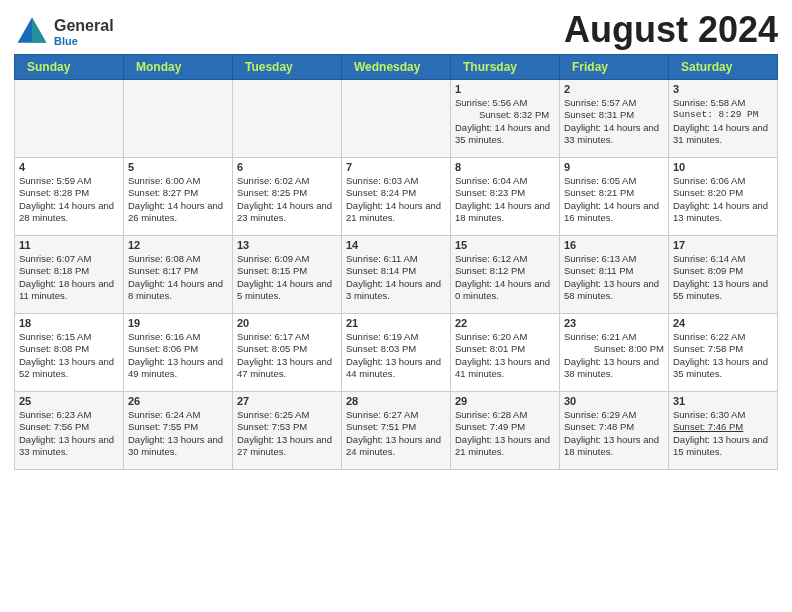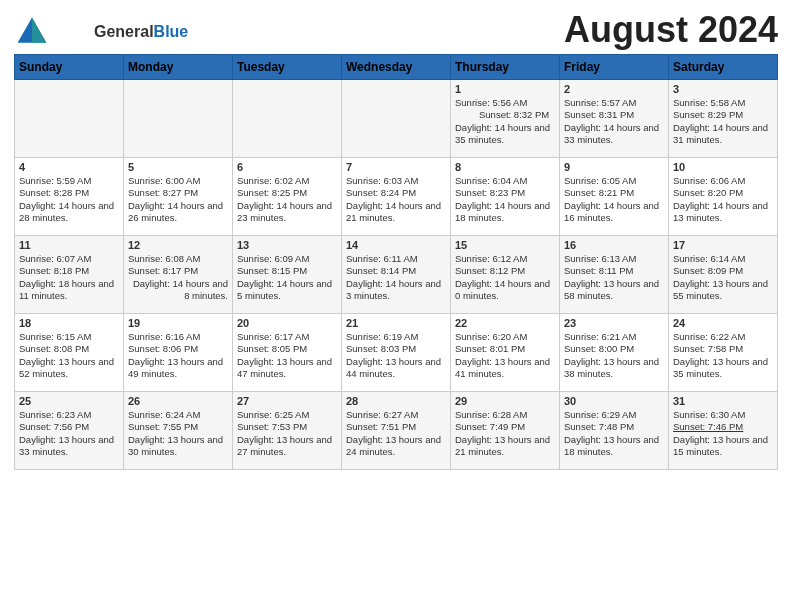--- a/index.html
+++ b/index.html
@@ -21,31 +21,30 @@
       margin-bottom: 4px;
     }
     .logo {
       display: flex;
       align-items: center;
       gap: 4px;
       margin-top: 4px;
     }
     .logo-text {
       display: flex;
-      flex-direction: row;
+      flex-direction: column;
       line-height: 1.1;
-      margin-left: 40px;
     }
     .logo-general {
       font-size: 16px;
       font-weight: bold;
       color: #333;
     }
     .logo-blue {
-      font-size: 16px;
+      font-size: 11px;
       font-weight: bold;
       color: #1a6bb5;
     }
     .logo-icon {
       width: 36px;
       height: 36px;
     }
     .title-block {
       text-align: right;
     }
@@ -60,24 +59,24 @@
       color: #333;
       font-weight: bold;
     }
     table {
       width: 100%;
       border-collapse: collapse;
       table-layout: fixed;
     }
     thead tr th {
       background-color: #2a6db5;
-      color: #000000;
+      color: #bef264;
       font-size: 12px;
       font-weight: bold;
-      padding: 5px 4px;
+      padding: 5px 12px;
       text-align: left;
       border: 1px solid #1a5a9a;
     }
     tbody tr td {
       vertical-align: top;
       font-size: 9.5px;
       color: #333;
       padding: 3px 4px;
       border: 1px solid #ccc;
       height: 78px;
@@ -145,21 +144,21 @@
           </td>
           <td>
             <span class="day-num">2</span>
             <span style="display: block; line-height: 1.3;">Sunrise: 5:57 AM</span>
             <span style="display: block; line-height: 1.3;">Sunset: 8:31 PM</span>
             <span style="display: block; line-height: 1.3;">Daylight: 14 hours and 33 minutes.</span>
           </td>
           <td>
             <span class="day-num">3</span>
             <span style="display: block; line-height: 1.3;">Sunrise: 5:58 AM</span>
-            <span style="display: block; line-height: 1.3;">Sunset: 8:29 PM</span>
+            <span style="display: block; line-height: 1.3; font-family: Liberation Mono, monospace;">Sunset: 8:29 PM</span>
             <span style="display: block; line-height: 1.3;">Daylight: 14 hours and 31 minutes.</span>
           </td>
         </tr>
         <tr>
           <td>
             <span class="day-num">4</span>
             <span style="display: block; line-height: 1.3;">Sunrise: 5:59 AM</span>
             <span style="display: block; line-height: 1.3;">Sunset: 8:28 PM</span>
             <span style="display: block; line-height: 1.3;">Daylight: 14 hours and 28 minutes.</span>
           </td>
@@ -204,21 +203,21 @@
           <td>
             <span class="day-num">11</span>
             <span style="display: block; line-height: 1.3;">Sunrise: 6:07 AM</span>
             <span style="display: block; line-height: 1.3;">Sunset: 8:18 PM</span>
             <span style="display: block; line-height: 1.3;">Daylight: 18 hours and 11 minutes.</span>
           </td>
           <td>
             <span class="day-num">12</span>
             <span style="display: block; line-height: 1.3;">Sunrise: 6:08 AM</span>
             <span style="display: block; line-height: 1.3;">Sunset: 8:17 PM</span>
-            <span style="display: block; line-height: 1.3; text-align: right;">Daylight: 14 hours and 8 minutes.</span>
+            <span style="display: block; line-height: 1.3;">Daylight: 14 hours and 8 minutes.</span>
           </td>
           <td>
             <span class="day-num">13</span>
             <span style="display: block; line-height: 1.3;">Sunrise: 6:09 AM</span>
             <span style="display: block; line-height: 1.3;">Sunset: 8:15 PM</span>
             <span style="display: block; line-height: 1.3;">Daylight: 14 hours and 5 minutes.</span>
           </td>
           <td>
             <span class="day-num">14</span>
             <span style="display: block; line-height: 1.3;">Sunrise: 6:11 AM</span>
@@ -271,21 +270,21 @@
           </td>
           <td>
             <span class="day-num">22</span>
             <span style="display: block; line-height: 1.3;">Sunrise: 6:20 AM</span>
             <span style="display: block; line-height: 1.3;">Sunset: 8:01 PM</span>
             <span style="display: block; line-height: 1.3;">Daylight: 13 hours and 41 minutes.</span>
           </td>
           <td>
             <span class="day-num">23</span>
             <span style="display: block; line-height: 1.3;">Sunrise: 6:21 AM</span>
-            <span style="display: block; line-height: 1.3;">Sunset: 8:00 PM</span>
+            <span style="display: block; line-height: 1.3; text-align: right;">Sunset: 8:00 PM</span>
             <span style="display: block; line-height: 1.3;">Daylight: 13 hours and 38 minutes.</span>
           </td>
           <td>
             <span class="day-num">24</span>
             <span style="display: block; line-height: 1.3;">Sunrise: 6:22 AM</span>
             <span style="display: block; line-height: 1.3;">Sunset: 7:58 PM</span>
             <span style="display: block; line-height: 1.3;">Daylight: 13 hours and 35 minutes.</span>
           </td>
         </tr>
         <tr>

